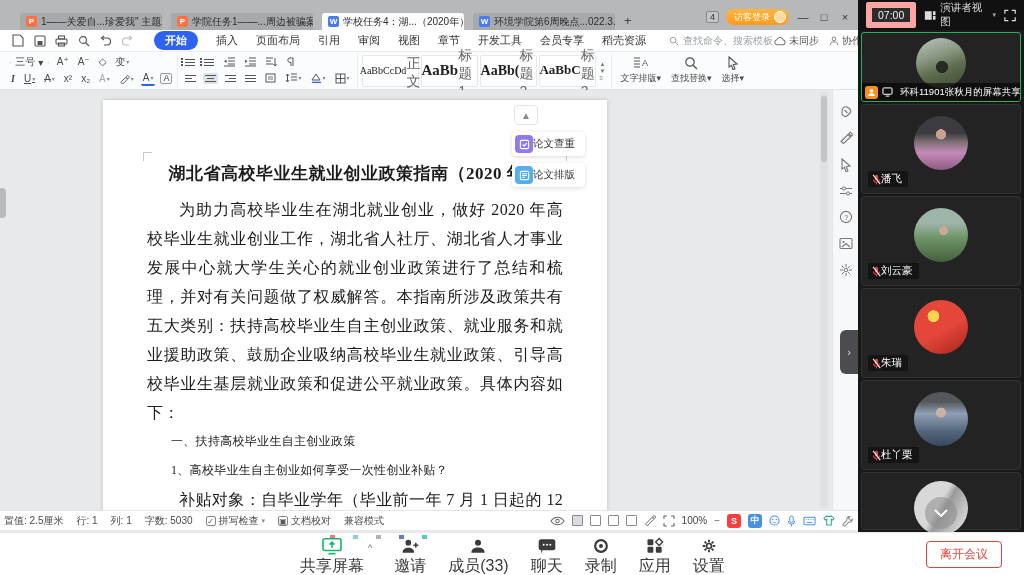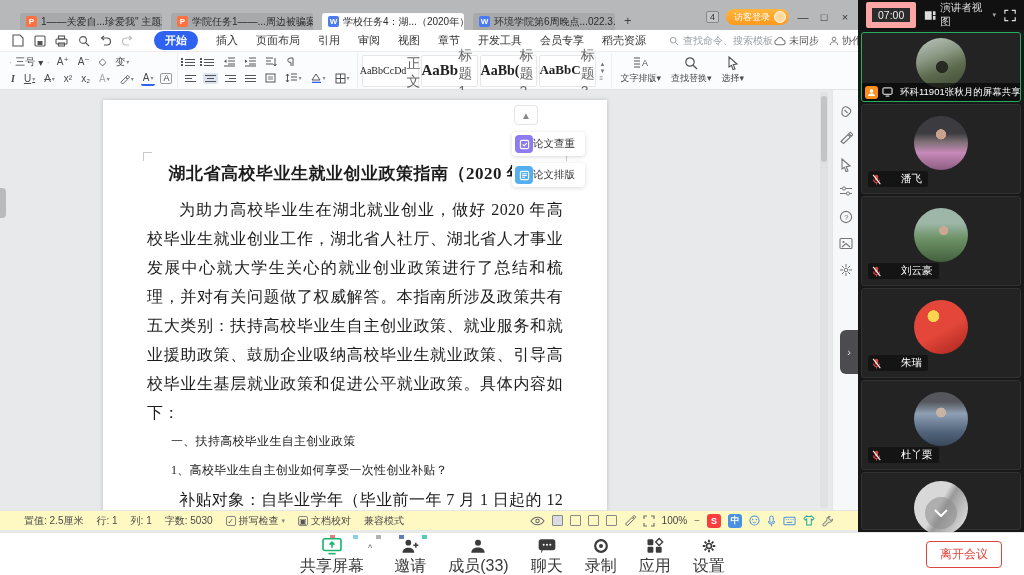--- a/index.html
+++ b/index.html
@@ -84,22 +84,22 @@
   .vscroll{position:absolute;left:820px;top:2px;width:8px;height:416px;background:#e0e1e2;border-radius:4px}
   .vthumb{position:absolute;left:1px;top:4px;width:6px;height:66px;background:#c3c4c5;border-radius:3px}
   .lefthandle{position:absolute;left:0;top:188px;width:6px;height:30px;background:#b9babb;border-radius:0 4px 4px 0}
 
   .rightstrip{position:absolute;left:832px;top:90px;width:26px;height:420px;background:#f7f8f9;border-left:1px solid #e4e5e6}
   .rs-icons{display:flex;flex-direction:column;align-items:center;gap:13px;padding-top:14px}
   .rs-expand{position:absolute;right:0;top:240px;width:18px;height:44px;background:#4c4c50;border-radius:6px 0 0 6px;
              color:#ddd;font-size:11px;display:flex;align-items:center;justify-content:center}
 
   
-  .statusbar{position:absolute;left:0;top:510px;width:858px;height:20px;background:#fef9c3;border-top:1px solid #e5e5e5;
-             display:flex;align-items:center;padding:0 24px;font-size:10px;color:#4a4a4a;white-space:nowrap}
+  .statusbar{position:absolute;left:0;top:510px;width:858px;height:20px;background:#ffffff;border-top:1px solid #e5e5e5;
+             display:flex;align-items:center;padding:0 4px;font-size:10px;color:#4a4a4a;white-space:nowrap}
   .sb-item{margin-right:13px;display:flex;align-items:center;gap:3px}
   .sb-check{width:10px;height:10px;border:1px solid #888;border-radius:2px;font-size:8px;line-height:9px;text-align:center;color:#555}
   .sb-right{margin-left:auto;display:flex;align-items:center;gap:7px}
   .viewsq{width:11px;height:11px;border:1px solid #8a8a8a;border-radius:1px}
   .viewsq.f{background:#d9dce2}
   .zoomtxt{font-size:10px;color:#444}
   .imeic{width:14px;height:14px;border-radius:3px;display:flex;align-items:center;justify-content:center;color:#fff;font-size:9px;font-weight:bold}
 
   
   .bottombar{position:absolute;left:0;top:532px;width:1024px;height:43px;background:#ffffff;border-top:1px solid #e8e8e8;z-index:30}
@@ -132,21 +132,21 @@
   .av-1{background:radial-gradient(circle at 50% 34%,#caa08f 0 11%,rgba(0,0,0,0) 12%),linear-gradient(180deg,#3c3c40 0 32%,#7d6f75 48%,#c68ab8 68%,#8d5c82 100%)}
   .av-2{background:radial-gradient(circle at 55% 42%,#caa893 0 10%,rgba(0,0,0,0) 11%),linear-gradient(180deg,#9db6a8 0 28%,#6f9468 55%,#44603e 100%)}
   .av-3{background:radial-gradient(circle at 36% 30%,#ffd34d 0 11%,rgba(0,0,0,0) 12%),linear-gradient(150deg,#e4473a 0 55%,#a8241c 100%)}
   .av-4{background:radial-gradient(circle at 50% 38%,#c8b2a4 0 11%,rgba(0,0,0,0) 12%),linear-gradient(180deg,#55575c 0 18%,#8fa0b5 40%,#51637a 75%,#39485c 100%)}
   .av-5{background:linear-gradient(120deg,#d8d8d8 0 45%,#9a9a9a 55%,#efefef 100%)}
   .sharelabel{position:absolute;left:0;right:0;bottom:0;height:18px;background:rgba(0,0,0,.58);display:flex;align-items:center;
               gap:3px;padding:0 3px;font-size:9.5px;color:#fff;white-space:nowrap;overflow:hidden;border-radius:0 0 2px 2px}
   .badge{width:13px;height:13px;border-radius:3px;display:flex;align-items:center;justify-content:center;flex:0 0 auto}
   .badge.orange{background:#ff8f1f}
   .namechip{position:absolute;left:6px;bottom:6px;background:rgba(15,15,15,.72);border-radius:2px;padding:1px 6px 1px 4px;
-            display:flex;align-items:center;gap:20px;font-size:10.5px;color:#fff}
+            display:flex;align-items:center;gap:0;font-size:10.5px;color:#fff}
   .scrolldown{position:absolute;left:50%;transform:translateX(-50%);bottom:3px;width:32px;height:32px;border-radius:50%;
               background:rgba(140,140,140,.55);display:flex;align-items:center;justify-content:center;z-index:5}
 </style>
 </head>
 <body>
 
 <div id="app">
 
   <div class="tabbar">
     <div class="tab">

